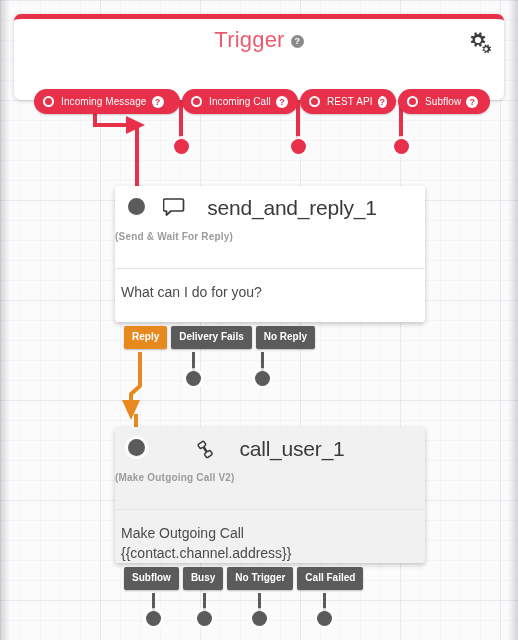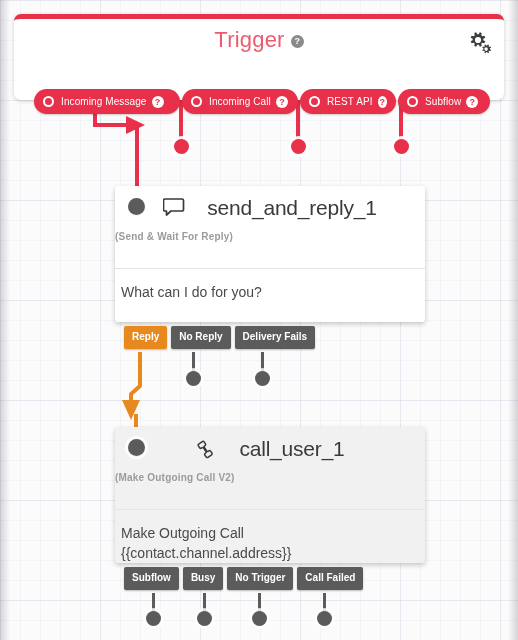--- a/index.html
+++ b/index.html
@@ -324,22 +324,22 @@
       </div>
       <div class="node-subtitle">(Send &amp; Wait For Reply)</div>
     </div>
     <div class="node-body">
       <div class="body-line">What can I do for you?</div>
     </div>
   </div>
 
   <div class="out-tabs" id="tabs-send">
     <div class="out-tab active">Reply</div>
+    <div class="out-tab">Delivery Fails</div>
     <div class="out-tab">No Reply</div>
-    <div class="out-tab">Delivery Fails</div>
   </div>
 
   <div class="stem" style="left:192px; top:352px; height:24px;"></div>
   <div class="term-dot" style="left:186px; top:371px;"></div>
   <div class="stem" style="left:261px; top:352px; height:24px;"></div>
   <div class="term-dot" style="left:255px; top:371px;"></div>
 
   <div class="node-card" id="node-call">
     <div class="node-head">
       <div class="node-dot"></div>

